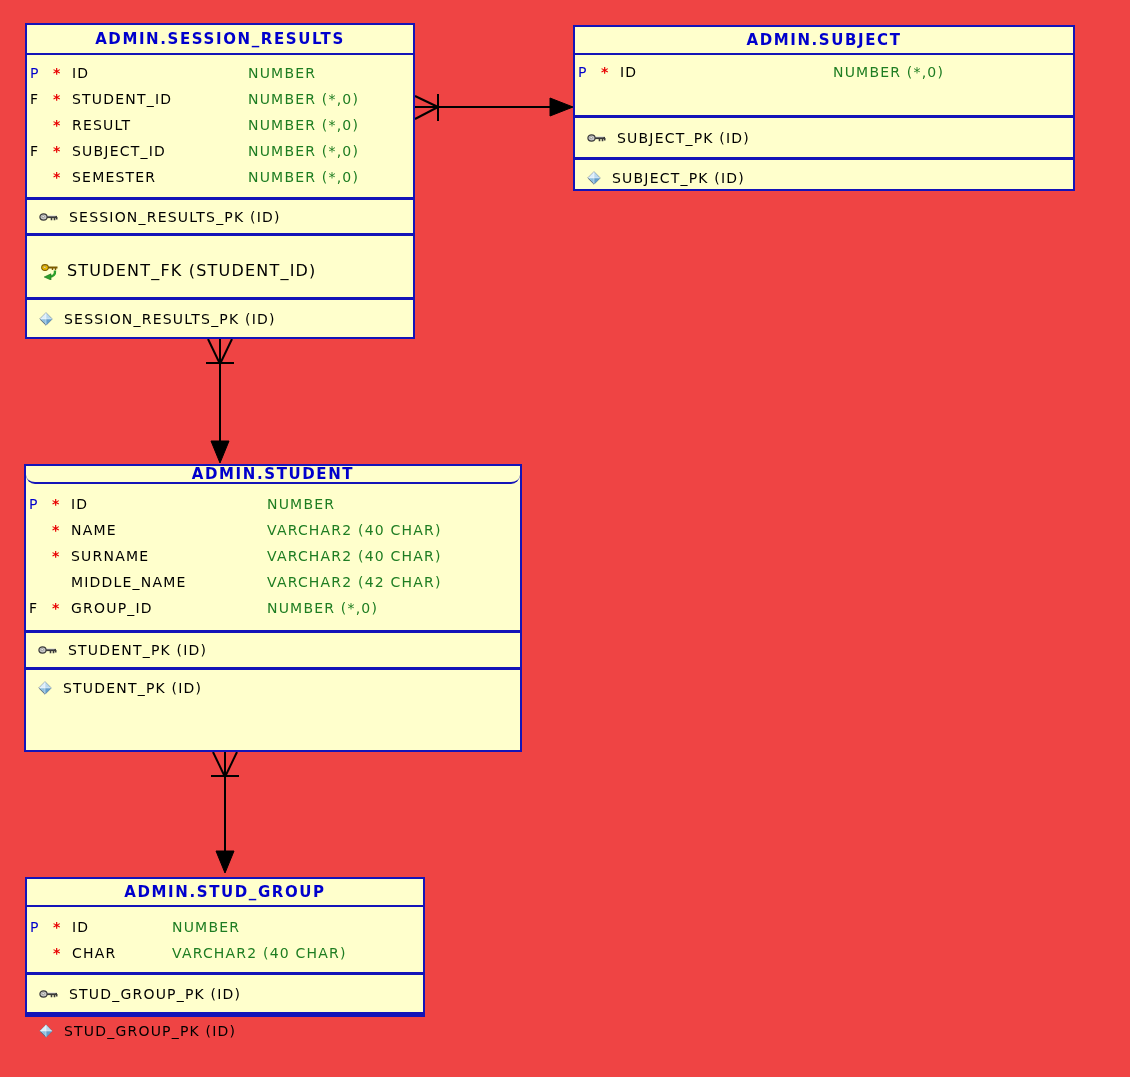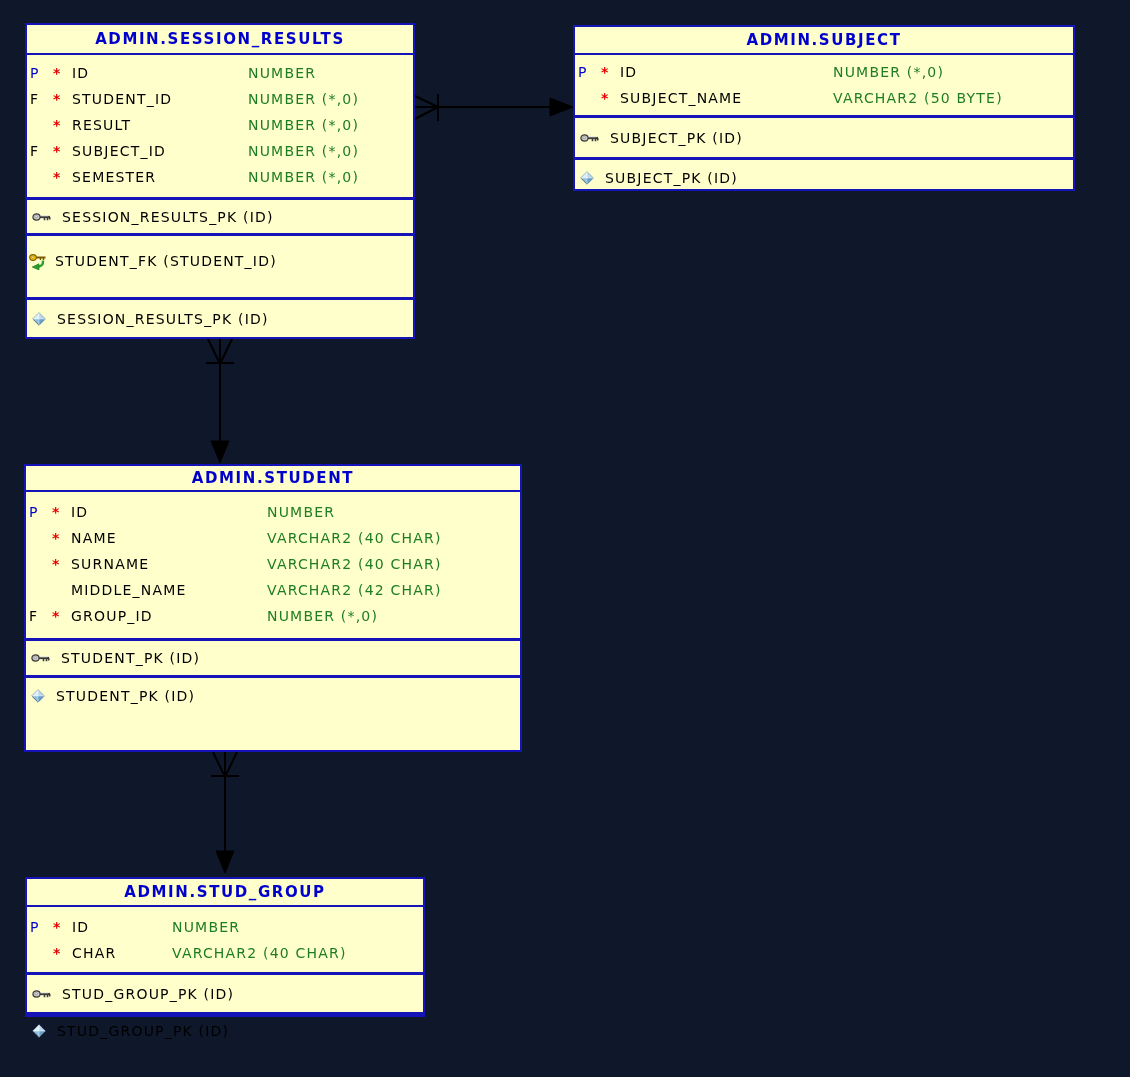--- a/index.html
+++ b/index.html
@@ -1,36 +1,36 @@
 <!DOCTYPE html>
 <html><head>
 <meta charset="utf-8">
 <style>
   html,body{margin:0;padding:0;background:#ffffff;}
-  .canvas{position:relative;width:1130px;height:1077px;background:#0f172a;overflow:hidden;
+  .canvas{position:relative;width:1130px;height:1077px;background:#ef4444;overflow:hidden;
           font-family:"DejaVu Sans","Liberation Sans",sans-serif;}
   .rel-layer{position:absolute;left:0;top:0;width:1130px;height:1077px;}
   .etable{position:absolute;background:#ffffcc;border:2px solid #1414b8;box-sizing:border-box;}
   .etitle{display:flex;align-items:center;justify-content:center;
           font-size:15px;font-weight:bold;color:#0000cc;letter-spacing:1.6px;
           border-bottom:2px solid #1414b8;box-sizing:border-box;white-space:nowrap;}
   .sec{box-sizing:border-box;border-top:3px solid #1414b8;overflow:hidden;}
   .sec.cols{border-top:none;border-radius:24px;}
   .colrow{position:relative;height:26px;line-height:26px;font-size:14px;color:#000000;
           padding-left:3px;white-space:nowrap;letter-spacing:1.2px;}
   .flag{display:inline-block;width:23px;color:#000000;}
   .flag.pflag{color:#0000cc;}
   .ast{display:inline-block;width:19px;color:#e80000;font-weight:bold;}
   .cname{color:#000000;}
   .ctype{position:absolute;top:0;left:var(--tx);color:#1e7d22;}
-  .keyrow{display:flex;align-items:center;gap:11px;padding-left:5px;
+  .keyrow{display:flex;align-items:center;gap:11px;padding-left:12px;
           font-size:14px;color:#000000;letter-spacing:1.2px;white-space:nowrap;}
   .fksec{display:flex;flex-direction:column;justify-content:center;}
-  .fkline{display:flex;align-items:flex-start;gap:8px;height:27px;padding-left:2px;
-          font-size:14px;color:#000000;letter-spacing:1.2px;white-space:nowrap;}
+  .fkline{display:flex;align-items:flex-end;gap:8px;height:27px;padding-left:14px;
+          font-size:16px;color:#000000;letter-spacing:1.2px;white-space:nowrap;}
   .icon{display:inline-flex;align-items:center;justify-content:center;flex:0 0 auto;}
   .conn{stroke:#000000;stroke-width:2;fill:none;}
   .connfill{fill:#000000;stroke:#000000;}
 </style>
 </head>
 <body>
 
 <div class="canvas">
 
   <svg class="rel-layer" width="1130" height="1077" viewBox="0 0 1130 1077">
@@ -122,24 +122,20 @@
     </div>
   </div>
 
   <div class="etable" style="left:573px;top:25px;width:502px;height:166px;--tx:258px;">
     <div class="etitle" style="height:28px;">ADMIN.SUBJECT</div>
     <div class="sec cols" style="height:60px;padding-top:4px;">
       <div class="colrow">
         <span class="flag pflag">P</span><span class="ast">*</span><span class="cname">ID</span>
         <span class="ctype">NUMBER (*,0)</span>
       </div>
-      <div class="colrow">
-        <span class="flag"></span><span class="ast">*</span><span class="cname">SUBJECT_NAME</span>
-        <span class="ctype">VARCHAR2 (50 BYTE)</span>
-      </div>
     </div>
     <div class="sec keyrow" style="height:42px;">
       <span class="icon">
         <svg width="19" height="12" viewBox="0 0 19 12">
             <ellipse cx="4.5" cy="6" rx="3.6" ry="3.1" fill="#c9c9c9" stroke="#3a3a3a" stroke-width="1.2"></ellipse>
             <ellipse cx="4.2" cy="5.7" rx="1.3" ry="1" fill="#f5f5ef" stroke="#666" stroke-width="0.5"></ellipse>
             <path d="M8 6 H18" stroke="#3a3a3a" stroke-width="2.2"></path>
             <path d="M12.5 6 v3.2 M15.5 6 v3.2 M17.7 6 v2.4" stroke="#3a3a3a" stroke-width="1.6"></path>
             <path d="M8.5 4.9 H16.5" stroke="#ececec" stroke-width="0.8"></path>
           </svg>
@@ -154,21 +150,21 @@
             <polygon points="7,0.8 13.2,7 7,7" fill="#b8d8ee"></polygon>
             <polygon points="7,7 13.2,7 7,13.2" fill="#649ecb"></polygon>
             <path d="M7 0.8 V13.2 M0.8 7 H13.2" stroke="#ffffff" stroke-width="0.6" opacity="0.7"></path>
           </svg>
       </span>
       <span>SUBJECT_PK (ID)</span>
     </div>
   </div>
 
   <div class="etable" style="left:24px;top:464px;width:498px;height:288px;--tx:241px;">
-    <div class="etitle" style="height:26px;">ADMIN.STUDENT</div>
+    <div class="etitle" style="height:18px;border-radius:10px;">ADMIN.STUDENT</div>
     <div class="sec cols" style="height:146px;padding-top:7px;">
       <div class="colrow">
         <span class="flag pflag">P</span><span class="ast">*</span><span class="cname">ID</span>
         <span class="ctype">NUMBER</span>
       </div>
       <div class="colrow">
         <span class="flag"></span><span class="ast">*</span><span class="cname">NAME</span>
         <span class="ctype">VARCHAR2 (40 CHAR)</span>
       </div>
       <div class="colrow">

